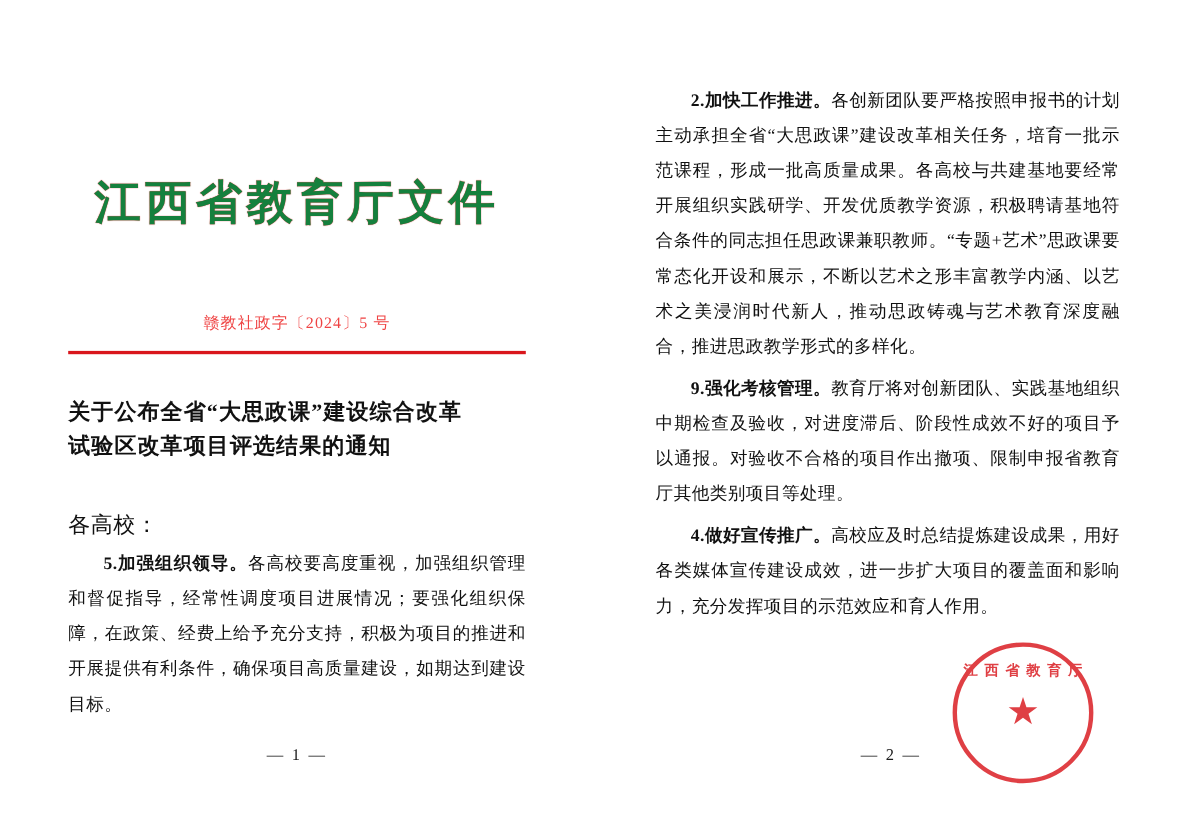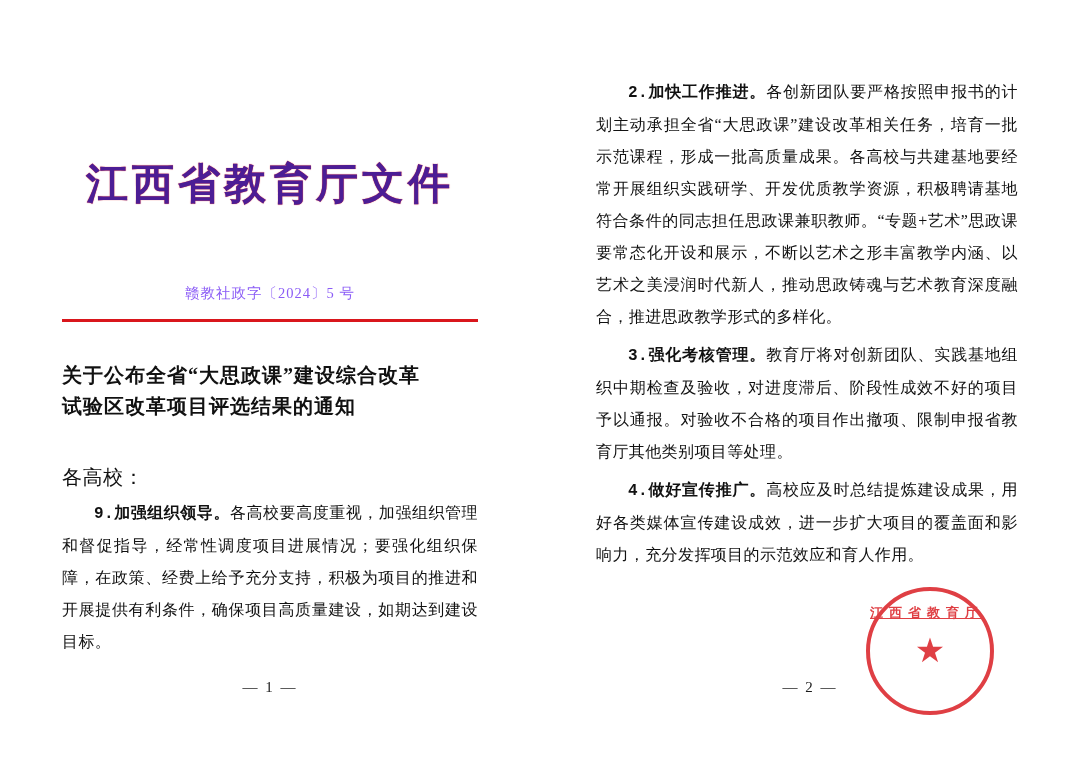--- a/index.html
+++ b/index.html
@@ -31,34 +31,34 @@
     padding: 70px 62px 0 62px;
   }
   .page-right {
     width: 540px;
     padding: 70px 62px 0 56px;
   }
 
   
   .masthead {
     text-align: center;
-    color: #4c1d95;
+    color: #15803d;
     font-family: "DejaVu Serif", "Liberation Serif", serif;
     font-weight: bold;
     font-size: 42px;
     letter-spacing: 4px;
     margin-top: 86px;
     text-shadow: 0 0 1px #d9161c;
   }
   .doc-number {
     text-align: center;
     font-size: 14.5px;
     margin-top: 72px;
     letter-spacing: 1px;
-    color: #8b5cf6;
+    color: #ef4444;
   }
   .red-rule {
     height: 2.5px;
     background: #d9161c;
     margin-top: 16px;
     width: 100%;
   }
 
   
   .doc-title {
@@ -79,21 +79,21 @@
   }
   p.para {
     font-size: 16px;
     line-height: 2.0;
     margin: 6px 0 0 0;
     text-align: justify;
     text-justify: inter-ideograph;
     letter-spacing: 0.4px;
   }
   p.indent { text-indent: 2em; }
-  p.para b { font-weight: bold; font-family: Liberation Mono, monospace; }
+  p.para b { font-weight: bold; }
 
   
   .attach-block {
     margin-top: 34px;
     font-size: 16px;
     line-height: 2.0;
     letter-spacing: 0.4px;
   }
   .attach-line { display: block; }
   .attach-line.first { text-indent: 2em; }
@@ -123,26 +123,25 @@
     transform: translate(-50%, -50%);
     color: #d9161c;
     font-size: 34px;
     line-height: 1;
   }
   .seal-text-top {
     position: absolute;
     left: 0;
     right: 0;
     top: 13px;
-    text-align: left;
+    text-align: right;
     color: #d9161c;
     font-size: 13px;
     letter-spacing: 6px;
     font-weight: bold;
-    text-decoration: underline;
   }
 
   
   .page-number {
     position: absolute;
     bottom: 68px;
     left: 0;
     right: 0;
     text-align: center;
     font-size: 15px;
@@ -163,29 +162,29 @@
 
     <div class="red-rule"></div>
 
     <div class="doc-title">
       <span class="tline">关于公布全省“大思政课”建设综合改革</span>
       <span class="tline">试验区改革项目评选结果的通知</span>
     </div>
 
     <div class="salutation">各高校：</div>
 
-    <p class="para indent"><b>9.加强组织领导。</b>各高校要高度重视，加强组织管理和督促指导，经常性调度项目进展情况；要强化组织保障，在政策、经费上给予充分支持，积极为项目的推进和开展提供有利条件，确保项目高质量建设，如期达到建设目标。</p>
+    <p class="para indent"><b>5.加强组织领导。</b>各高校要高度重视，加强组织管理和督促指导，经常性调度项目进展情况；要强化组织保障，在政策、经费上给予充分支持，积极为项目的推进和开展提供有利条件，确保项目高质量建设，如期达到建设目标。</p>
 
     <div class="page-number">— 1 —</div>
   </div>
 
   <div class="doc-page page-right">
 
     <p class="para indent"><b>2.加快工作推进。</b>各创新团队要严格按照申报书的计划主动承担全省“大思政课”建设改革相关任务，培育一批示范课程，形成一批高质量成果。各高校与共建基地要经常开展组织实践研学、开发优质教学资源，积极聘请基地符合条件的同志担任思政课兼职教师。“专题+艺术”思政课要常态化开设和展示，不断以艺术之形丰富教学内涵、以艺术之美浸润时代新人，推动思政铸魂与艺术教育深度融合，推进思政教学形式的多样化。</p>
-    <p class="para indent"><b>3.强化考核管理。</b>教育厅将对创新团队、实践基地组织中期检查及验收，对进度滞后、阶段性成效不好的项目予以通报。对验收不合格的项目作出撤项、限制申报省教育厅其他类别项目等处理。</p>
+    <p class="para indent"><b>9.强化考核管理。</b>教育厅将对创新团队、实践基地组织中期检查及验收，对进度滞后、阶段性成效不好的项目予以通报。对验收不合格的项目作出撤项、限制申报省教育厅其他类别项目等处理。</p>
     <p class="para indent"><b>4.做好宣传推广。</b>高校应及时总结提炼建设成果，用好各类媒体宣传建设成效，进一步扩大项目的覆盖面和影响力，充分发挥项目的示范效应和育人作用。</p>
 
 
     <div class="seal-area">
       <div class="seal">
         <div class="seal-text-top">江西省教育厅</div>
         <div class="seal-star">★</div>
 
       </div>
 

